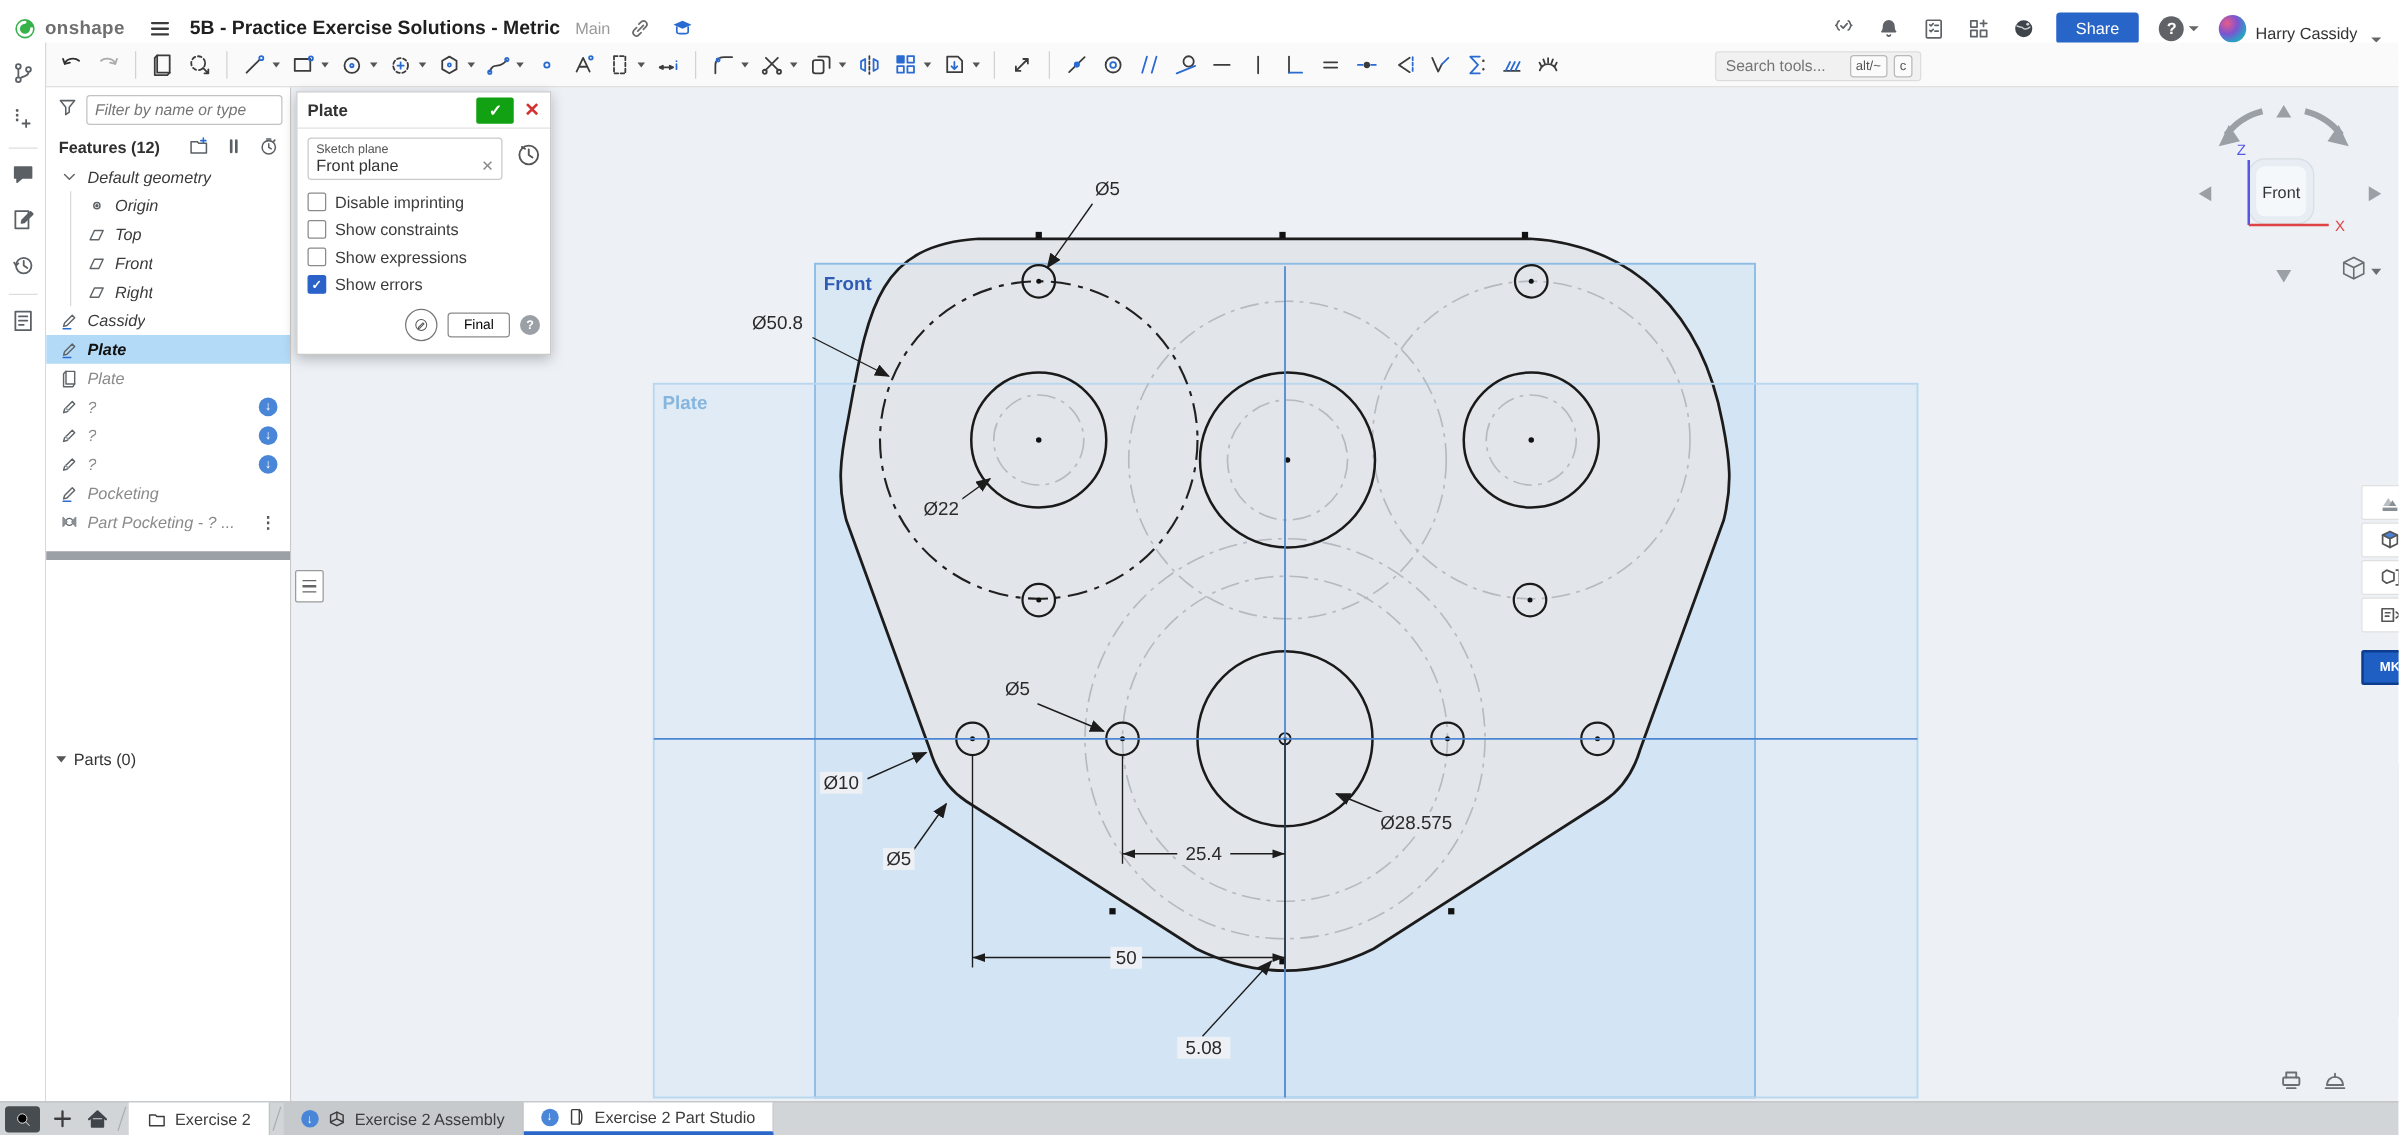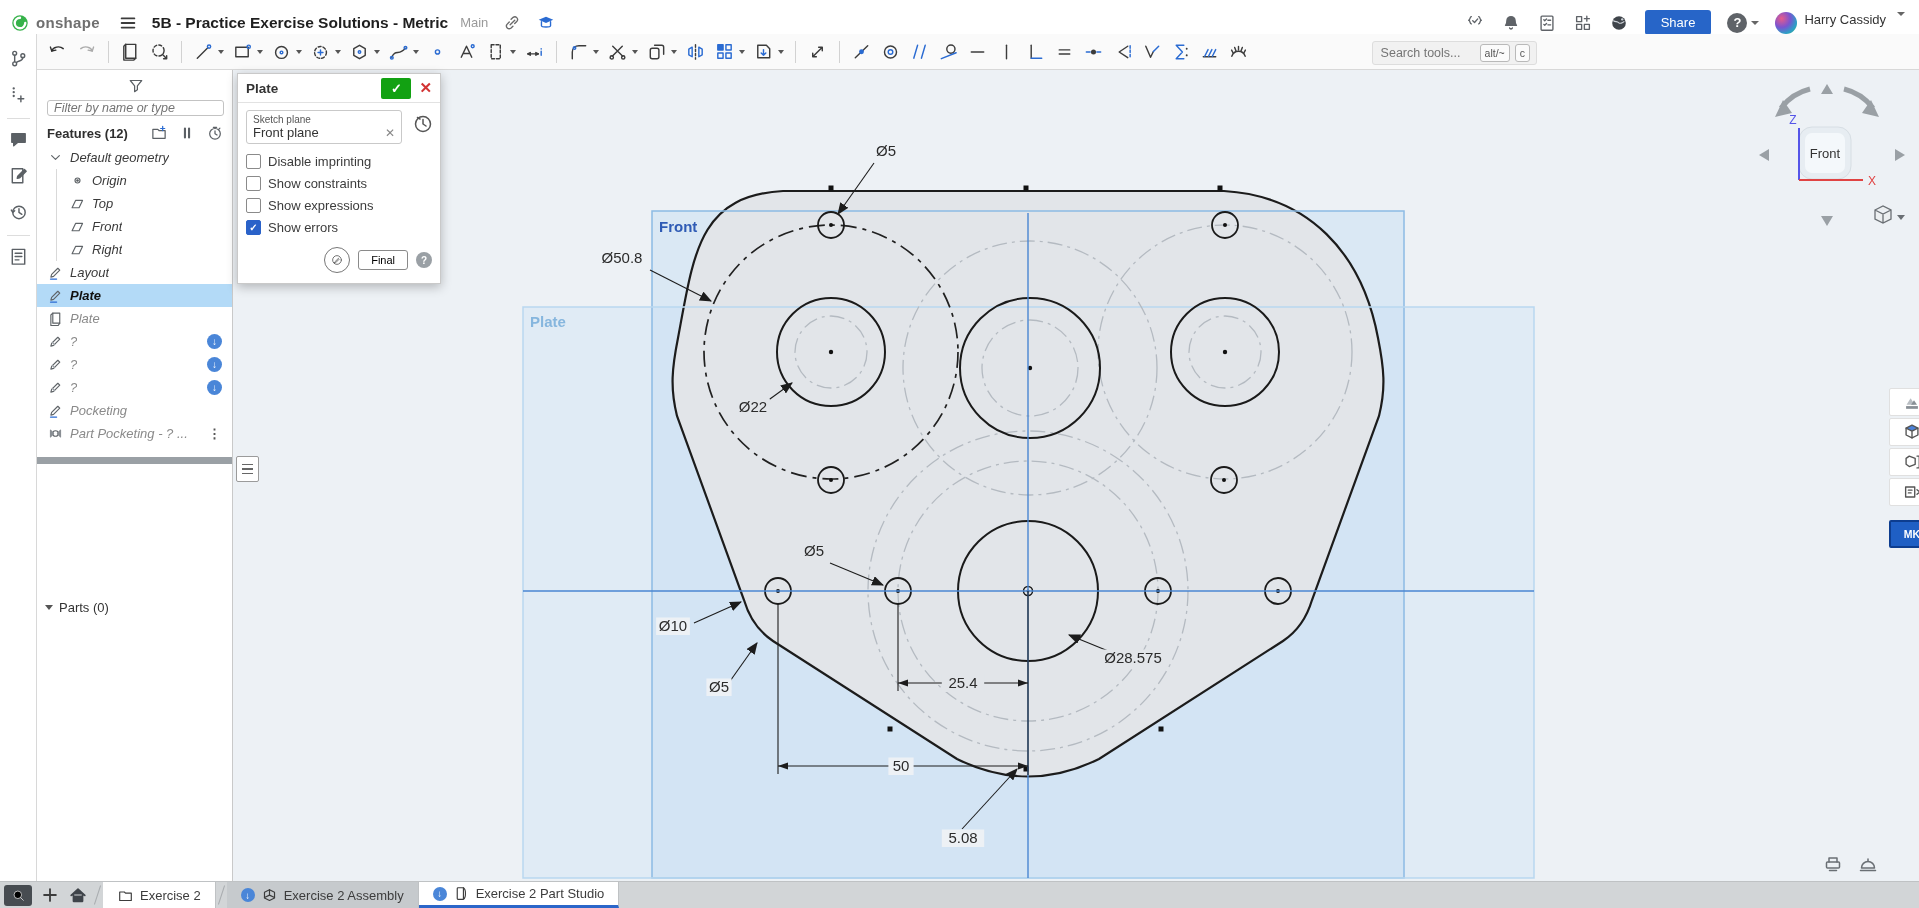--- a/index.html
+++ b/index.html
@@ -51,21 +51,21 @@
              border-right:1px solid #d8d8d8;display:flex;flex-direction:column;align-items:center;
              box-sizing:border-box;padding-top:8px;}
   .railbtn{background:none;border:none;margin:6px 0;cursor:pointer;padding:0;}
   .railbtn .ic{width:21px;height:21px;}
   .railbtn svg{stroke:#5b6065;}
   .rail-div{width:23px;height:1px;background:#ddd;margin:4px 0;}
 
   
   #features-panel{position:absolute;left:37px;top:70px;width:196px;height:811px;background:#fff;
                   border-right:1px solid #c9c9c9;box-sizing:border-box;font-size:13px;}
-  #filter-row{display:flex;align-items:center;gap:6px;padding:6px 6px 4px 8px;flex-direction:column;}
+  #filter-row{display:flex;gap:6px;padding:6px 6px 4px 8px;}
   #filter-row .ic{width:18px;height:18px;flex:none;}
   #filter-input{flex:1;min-width:0;border:1px solid #c3c3c3;border-radius:3px;height:22px;
                 font-style:italic;font-size:12.5px;color:#888;padding:0 6px;font-family:inherit;outline:none;}
   #features-header{display:flex;align-items:center;padding:4px 8px 4px 10px;gap:10px;}
   #features-header .title{font-weight:bold;color:#2f2f2f;flex:none;}
   #features-header .ic{width:18px;height:18px;}
   #features-header .hsp{flex:1;}
   .frow{display:flex;align-items:center;height:23px;padding-left:10px;position:relative;cursor:pointer;}
   .frow .ic{width:17px;height:17px;margin-right:6px;flex:none;}
   .frow svg{stroke:#5f6468;}
@@ -220,21 +220,21 @@
             <circle cx="11" cy="11" r="7.5" fill="#3f444a" stroke="none"></circle>
             <path d="M5 8.5c2 1.5 4 .5 5.5 2s4.5.5 6-1" stroke="#cdd2d8" stroke-width="1.2"></path>
             <circle cx="14.5" cy="7" r="1.3" fill="#cdd2d8" stroke="none"></circle>
           </svg>
       </span>
       <button id="share-btn">Share</button>
       <span style="display:flex;align-items:center;">
         <span id="help-circle">?</span>
           <span class="caret"></span>
       </span>
-      <span style="display:flex;align-items:flex-start;gap:7px;">
+      <span style="display:flex;align-items:flex-end;gap:7px;">
         <span id="avatar"></span>
         <span id="user-name">Harry Cassidy</span>
         <span class="caret"></span>
       </span>
     </div>
   </div>
 
   <div id="toolbar">
     <div id="toolbar-tools" style="display:flex;align-items:center;">
         <button class="tbtn">
@@ -840,21 +840,21 @@
           </span>
           <span class="lbl">Right</span>
         </div>
         <div class="frow">
           <span class="ic" style="width: 17px; height: 17px;">
             <svg viewBox="0 0 22 22">
               <path d="M5 17l1-3.5 8-8 2.5 2.5-8 8z"></path>
               <path d="M4.5 19.5h8" stroke="#2a6bd2"></path>
             </svg>
           </span>
-          <span class="lbl">Layout</span>
+          <span class="lbl">Cassidy</span>
         </div>
         <div class="frow selected">
           <span class="ic" style="width: 17px; height: 17px;">
             <svg viewBox="0 0 22 22">
               <path d="M5 17l1-3.5 8-8 2.5 2.5-8 8z"></path>
               <path d="M4.5 19.5h8" stroke="#2a6bd2"></path>
             </svg>
           </span>
           <span class="lbl">Plate</span>
         </div>

